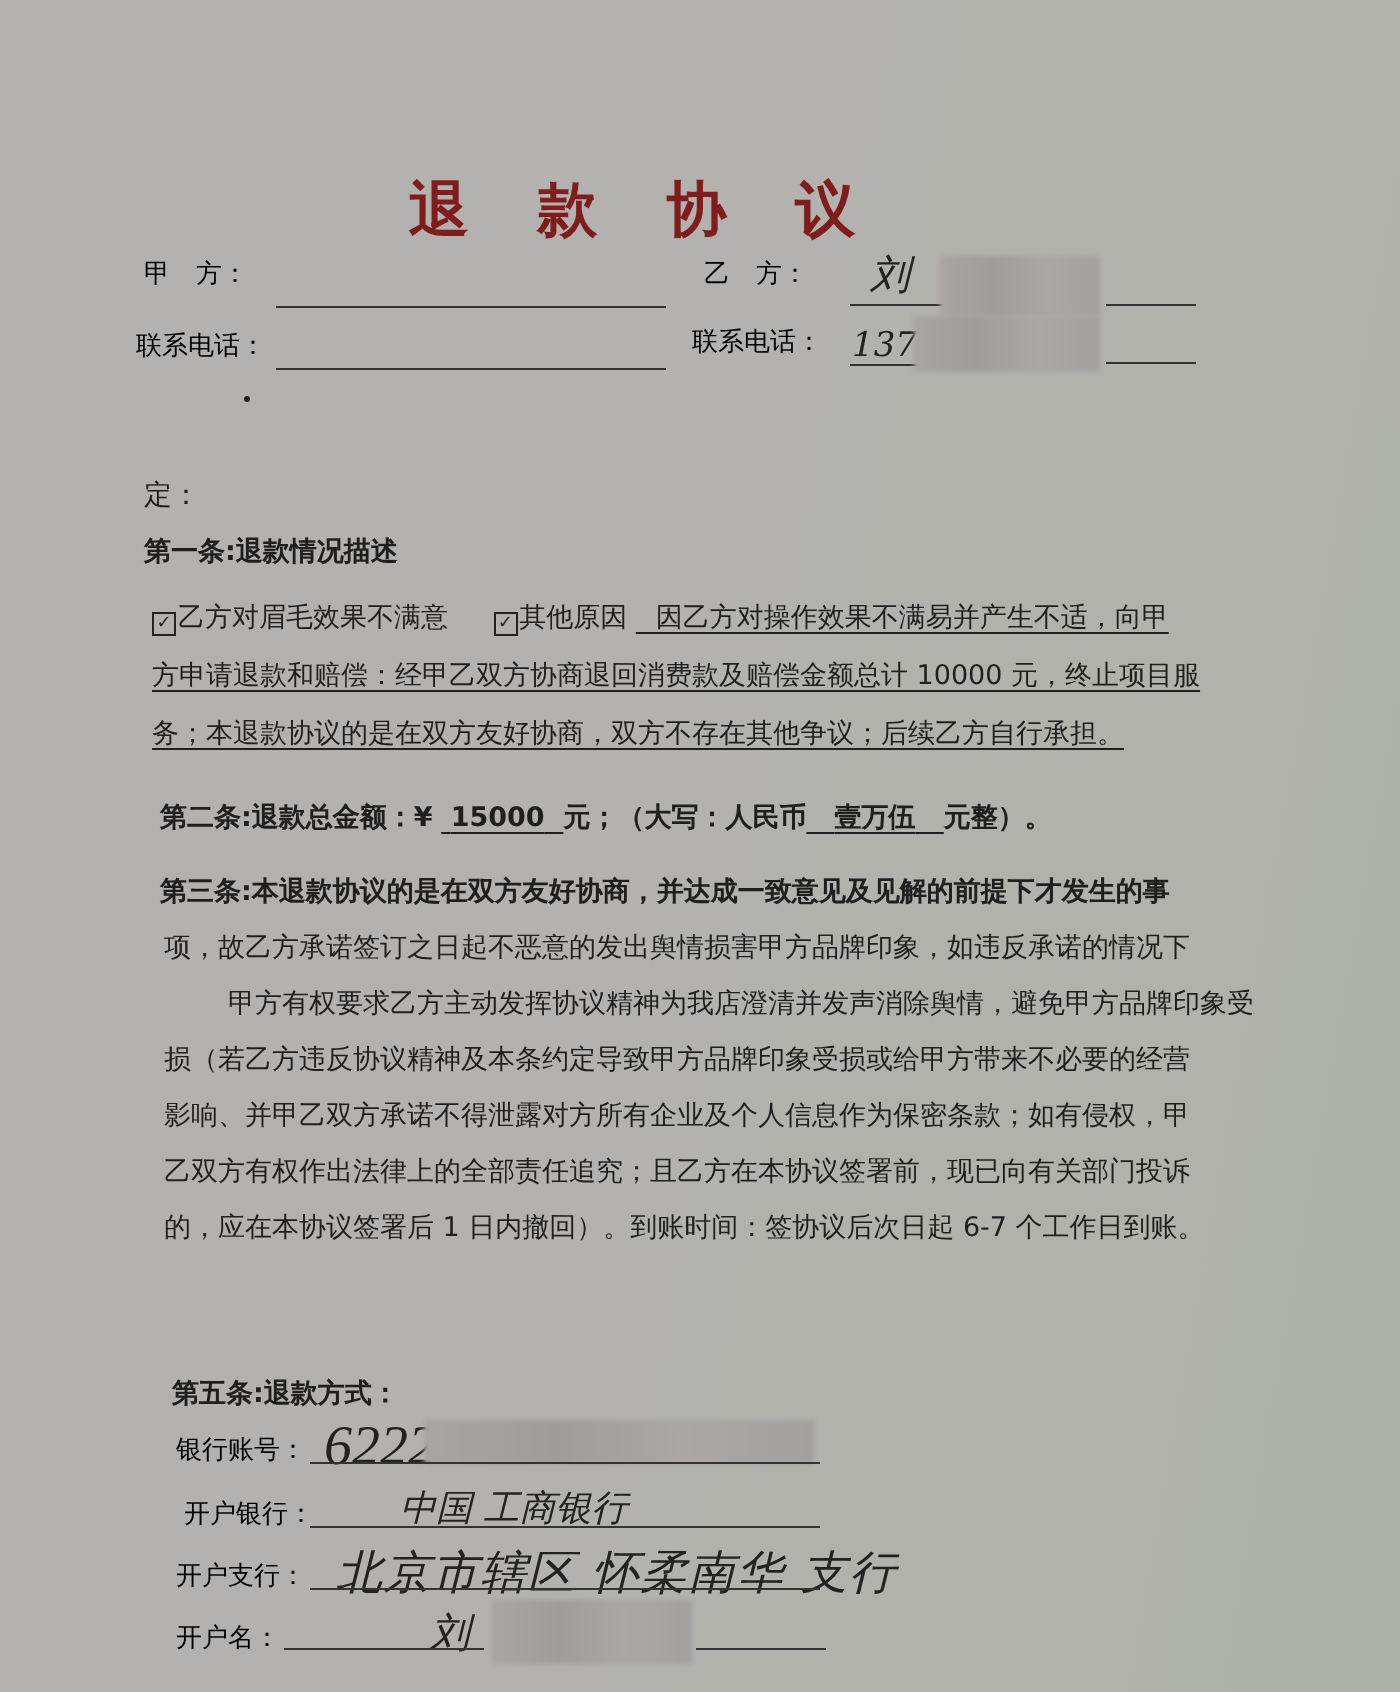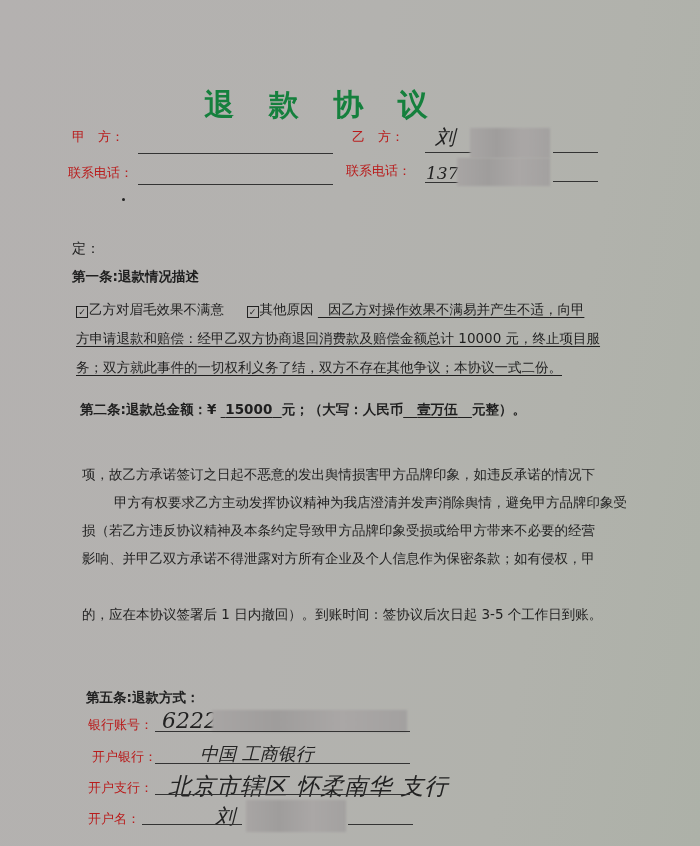--- a/index.html
+++ b/index.html
@@ -7,24 +7,24 @@
       width: 700px; height: 846px; overflow: hidden;
       background: linear-gradient(100deg, #b4b1b0 0%, #b3b2af 45%, #b1b2ac 75%, #adb1a8 100%);
       font-family: "DejaVu Serif", "Liberation Serif", serif;
       color: #1e1e1e;
       position: relative;
     }
     .page { position: absolute; left: 0; top: 0; width: 700px; height: 846px; }
     .abs { position: absolute; white-space: nowrap; }
     .title {
       left: 0; width: 644px; top: 85px; text-align: center;
-      font-size: 30px; letter-spacing: 12px; font-weight: bold; color: #15803d;
+      font-size: 30px; letter-spacing: 12px; font-weight: bold; color: #7f1d1d;
       font-family: "DejaVu Sans", "Liberation Sans", sans-serif;
     }
-    .lbl { font-size: 13px; color: #b91c1c; font-family: "DejaVu Sans", sans-serif; }
+    .lbl { font-size: 13px; color: #000000; font-family: "DejaVu Sans", sans-serif; }
     .line { position: absolute; height: 1px; background: #333; }
     .hand { font-family: "DejaVu Serif", serif; font-style: italic; color: #222; }
     .blur { position: absolute; background: linear-gradient(90deg, #a8a5a4, #9f9d9c, #aaa7a6, #a3a1a0); filter: blur(1px); }
     .para { font-size: 13.5px; line-height: 17px; color: #1f1f1f; font-family: "DejaVu Sans", sans-serif; }
     .bold { font-weight: bold; }
     .u { text-decoration: underline; text-underline-offset: 3px; }
     .box { display: inline-block; width: 10px; height: 10px; border: 1.5px solid #222; position: relative; top: 1px; margin-right: 1px; font-size: 9px; line-height: 10px; text-align: center; }
   </style>
 </head>
 <body>
@@ -55,38 +55,40 @@
   <div class="abs para" style="left:72px; top:240px; font-size:14px;">定：</div>
 
   <div class="abs para bold" style="left:72px; top:268px;">第一条:退款情况描述</div>
   <div class="abs para" style="left:76px; top:301px;">
     <span class="box">✓</span><span>乙方对眉毛效果不满意</span>
     <span style="display:inline-block; width:14px;"></span>
     <span class="box">✓</span><span>其他原因</span>
     <span style="display:inline-block; width:10px;" class="u">&nbsp;&nbsp;&nbsp;&nbsp;</span><span class="u">因乙方对操作效果不满易并产生不适，向甲</span>
   </div>
   <div class="abs para u" style="left:76px; top:330px;">方申请退款和赔偿：经甲乙双方协商退回消费款及赔偿金额总计 10000 元，终止项目服</div>
-  <div class="abs para u" style="left:76px; top:359px;">务；双方就此事件的一切权利义务了结，双方不存在其他争议；本协议一式二份。</div>
+  <div class="abs para u" style="left:76px; top:359px;">务；本退款协议的是在双方友好协商，双方不存在其他争议；后续乙方自行承担。</div>
 
   <div class="abs para" style="left:80px; top:401px;">
     <span class="bold">第二条:退款总金额：</span><span class="bold">¥</span>
     <span class="u bold">&nbsp;<span>15000</span>&nbsp;&nbsp;</span><span class="bold">元；（大写：人民币</span><span class="u bold">&nbsp;&nbsp;&nbsp;<span>壹万伍</span>&nbsp;&nbsp;&nbsp;</span><span class="bold">元整）。</span>
   </div>
 
+  <div class="abs para" style="left:80px; top:438px;"><span class="bold">第三条:</span><span class="bold">本退款协议的是在双方友好协商，并达成一致意见及见解的前提下才发生的事</span></div>
   <div class="abs para" style="left:82px; top:466px;">项，故乙方承诺签订之日起不恶意的发出舆情损害甲方品牌印象，如违反承诺的情况下</div>
   <div class="abs para" style="left:82px; top:494px;margin-left:32px;">甲方有权要求乙方主动发挥协议精神为我店澄清并发声消除舆情，避免甲方品牌印象受</div>
   <div class="abs para" style="left:82px; top:522px;">损（若乙方违反协议精神及本条约定导致甲方品牌印象受损或给甲方带来不必要的经营</div>
   <div class="abs para" style="left:82px; top:550px;">影响、并甲乙双方承诺不得泄露对方所有企业及个人信息作为保密条款；如有侵权，甲</div>
-  <div class="abs para" style="left:82px; top:606px;">的，应在本协议签署后 1 日内撤回）。到账时间：签协议后次日起 3-5 个工作日到账。</div>
+  <div class="abs para" style="left:82px; top:578px;">乙双方有权作出法律上的全部责任追究；且乙方在本协议签署前，现已向有关部门投诉</div>
+  <div class="abs para" style="left:82px; top:606px;">的，应在本协议签署后 1 日内撤回）。到账时间：签协议后次日起 6-7 个工作日到账。</div>
 
 
   <div class="abs para bold" style="left:86px; top:689px;">第五条:退款方式：</div>
 
   <div class="abs lbl" style="left:88px; top:716px;">银行账号：</div>
-  <div class="abs hand" style="left:162px; top:708px; font-size:22px;">6222</div>
+  <div class="abs hand" style="left:162px; top:708px; font-size:28px;font-family:Liberation Serif, serif;">6222</div>
   <div class="blur" style="left:212px; top:710px; width:195px; height:22px;"></div>
   <div class="line" style="left:155px; top:731px; width:255px;"></div>
 
   <div class="abs lbl" style="left:92px; top:748px;">开户银行：</div>
   <div class="abs hand" style="left:200px; top:742px; font-size:18px;">中国 工商银行</div>
   <div class="line" style="left:155px; top:763px; width:255px;"></div>
 
   <div class="abs lbl" style="left:88px; top:779px;">开户支行：</div>
   <div class="abs hand" style="left:168px; top:771px; font-size:23px; letter-spacing:1px;">北京市辖区 怀柔南华 支行</div>
   <div class="line" style="left:155px; top:794px; width:255px;"></div>

